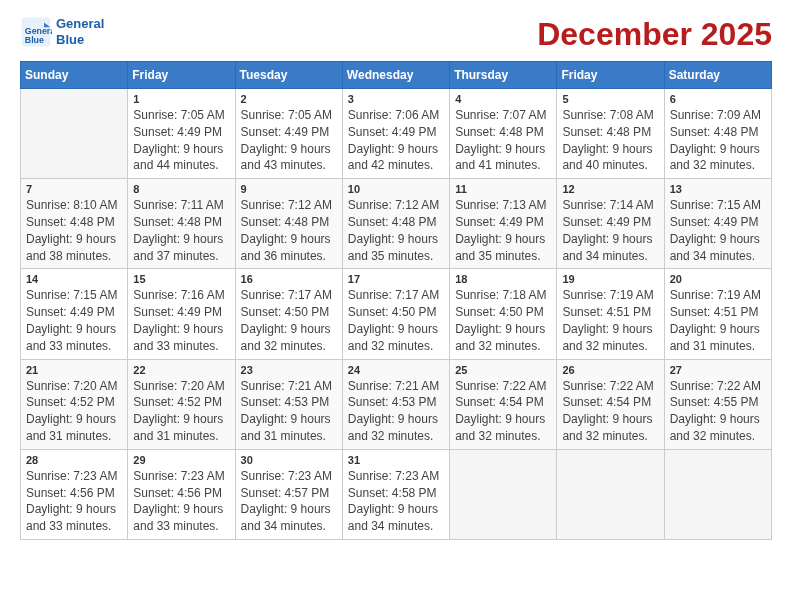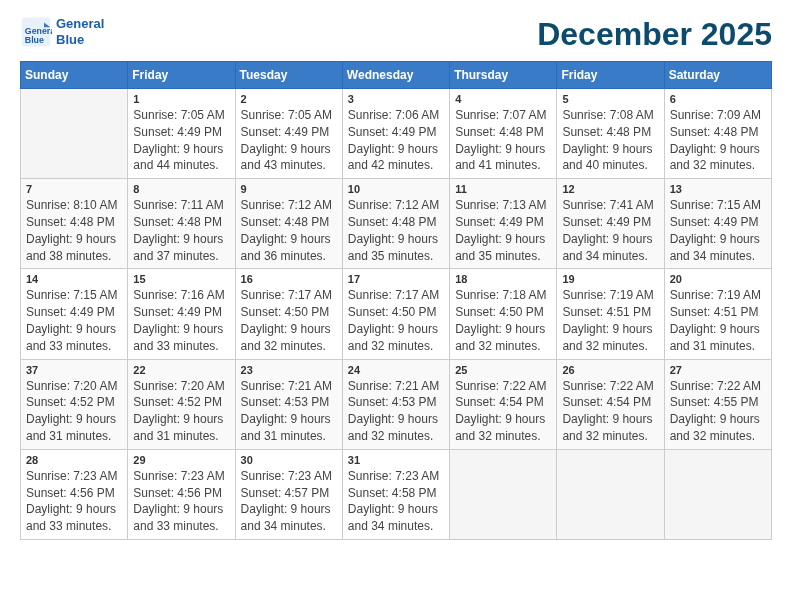--- a/index.html
+++ b/index.html
@@ -31,21 +31,21 @@
       width: 32px;
       height: 32px;
       margin-right: 4px;
     }
     .title-block {
       text-align: right;
     }
     .main-title {
       font-size: 32px;
       font-weight: bold;
-      color: #0c4a6e;
+      color: #b91c1c;
     }
     .subtitle {
       font-size: 14px;
       color: #555;
       margin-top: 2px;
     }
     table {
       width: 100%;
       border-collapse: collapse;
       table-layout: fixed;
@@ -210,21 +210,21 @@
         <span class="day-num">11</span>
         <div class="day-info">
           <div>Sunrise: 7:13 AM</div>
           <div>Sunset: 4:49 PM</div>
           <div>Daylight: 9 hours and 35 minutes.</div>
         </div>
       </td>
           <td>
         <span class="day-num">12</span>
         <div class="day-info">
-          <div>Sunrise: 7:41 AM</div>
+          <div>Sunrise: 7:14 AM</div>
           <div>Sunset: 4:49 PM</div>
           <div>Daylight: 9 hours and 34 minutes.</div>
         </div>
       </td>
           <td>
         <span class="day-num">13</span>
         <div class="day-info">
           <div>Sunrise: 7:15 AM</div>
           <div>Sunset: 4:49 PM</div>
           <div>Daylight: 9 hours and 34 minutes.</div>
@@ -284,21 +284,21 @@
         <span class="day-num">20</span>
         <div class="day-info">
           <div>Sunrise: 7:19 AM</div>
           <div>Sunset: 4:51 PM</div>
           <div>Daylight: 9 hours and 31 minutes.</div>
         </div>
       </td>
         </tr>
         <tr>
           <td>
-        <span class="day-num">37</span>
+        <span class="day-num">21</span>
         <div class="day-info">
           <div>Sunrise: 7:20 AM</div>
           <div>Sunset: 4:52 PM</div>
           <div>Daylight: 9 hours and 31 minutes.</div>
         </div>
       </td>
           <td>
         <span class="day-num">22</span>
         <div class="day-info">
           <div>Sunrise: 7:20 AM</div>

